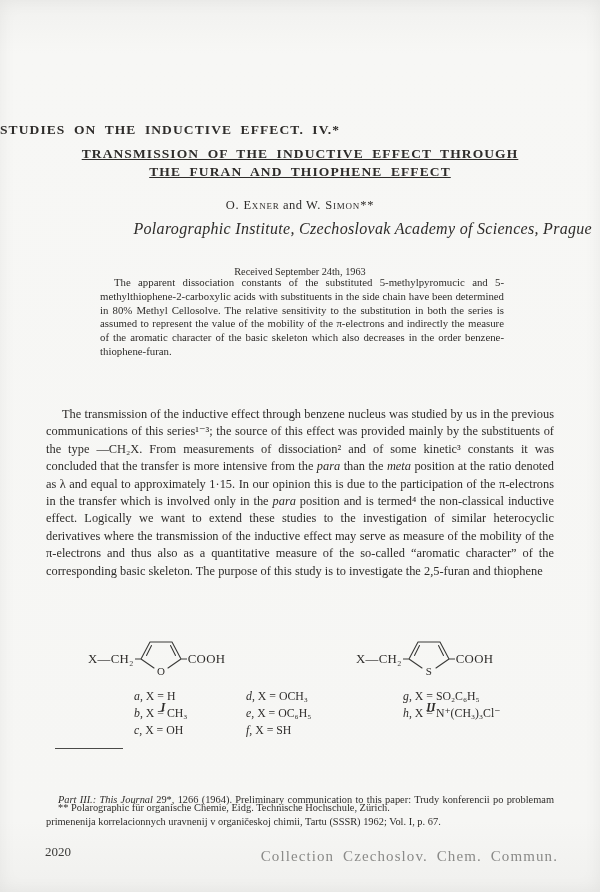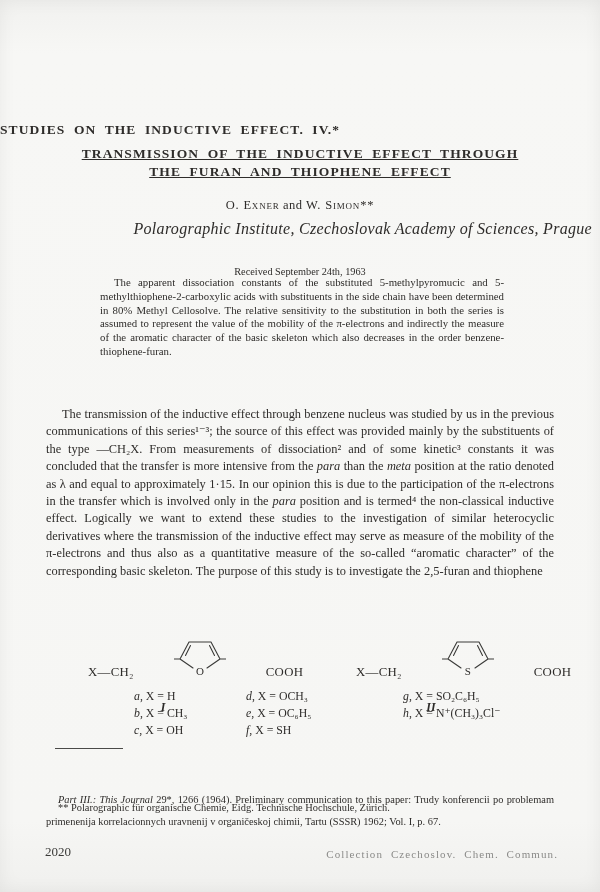--- a/index.html
+++ b/index.html
@@ -34,42 +34,42 @@
     position:absolute; top:276px; left:100px; width:404px;
     font-size:10.8px; line-height:13.8px; text-align:justify; text-indent:14px;
   }
   .body-par {
     position:absolute; top:406px; left:46px; width:508px;
     font-size:12.4px; line-height:17.4px; text-align:justify; text-indent:16px;
   }
   .structure { position:absolute; top:638px; }
   .structure-left  { left:88px; }
   .structure-right { left:356px; }
-  .formula { display:flex; align-items:flex-end; font-size:12.8px; letter-spacing:.3px; white-space:nowrap;gap:39px; }
+  .formula { display:flex; align-items:center; font-size:12.8px; letter-spacing:.3px; white-space:nowrap; }
   .formula svg { display:block; margin:0 1px; transform:translateY(-3px); }
   .ring-label {
     position:absolute; top:62px; left:46px; width:58px; text-align:center;
     font-style:italic; font-weight:bold; font-size:12px;
   }
   .subst-col { position:absolute; top:688px; font-size:11.8px; line-height:17.2px; white-space:nowrap; }
   .subst-col-1 { left:134px; }
   .subst-col-2 { left:246px; }
   .subst-col-3 { left:358px;margin-left:45px; }
   .footnote-rule { position:absolute; top:748px; left:55px; width:68px; border-top:1px solid #4a4a48; }
   .footnote-1 {
     position:absolute; top:756px; left:46px; width:508px;
     font-size:10.4px; line-height:22px; text-align:justify; text-indent:12px;margin-top:33px;
   }
   .footnote-2 {
     position:absolute; top:801px; left:46px; width:508px;
     font-size:10.4px; line-height:14.2px; text-indent:12px;
   }
   .page-number { position:absolute; top:844px; left:45px; font-size:13px; color:#3a3a38; }
   .journal-name {
-    position:absolute; top:848px; right:42px; font-size:11px; color:#8a8a88;
+    position:absolute; top:848px; right:42px; font-size:15px; color:#8a8a88;
     letter-spacing:1.1px; word-spacing:4px;
   }
   .ring-stroke { stroke:#3a3a38; stroke-width:1.1; fill:none; stroke-linecap:round; }
   .hetero { font-family:"Liberation Serif","DejaVu Serif",serif; font-size:11px; fill:#2e2c2a; }
 </style>
 </head>
 <body>
 
 <div class="page">
 

